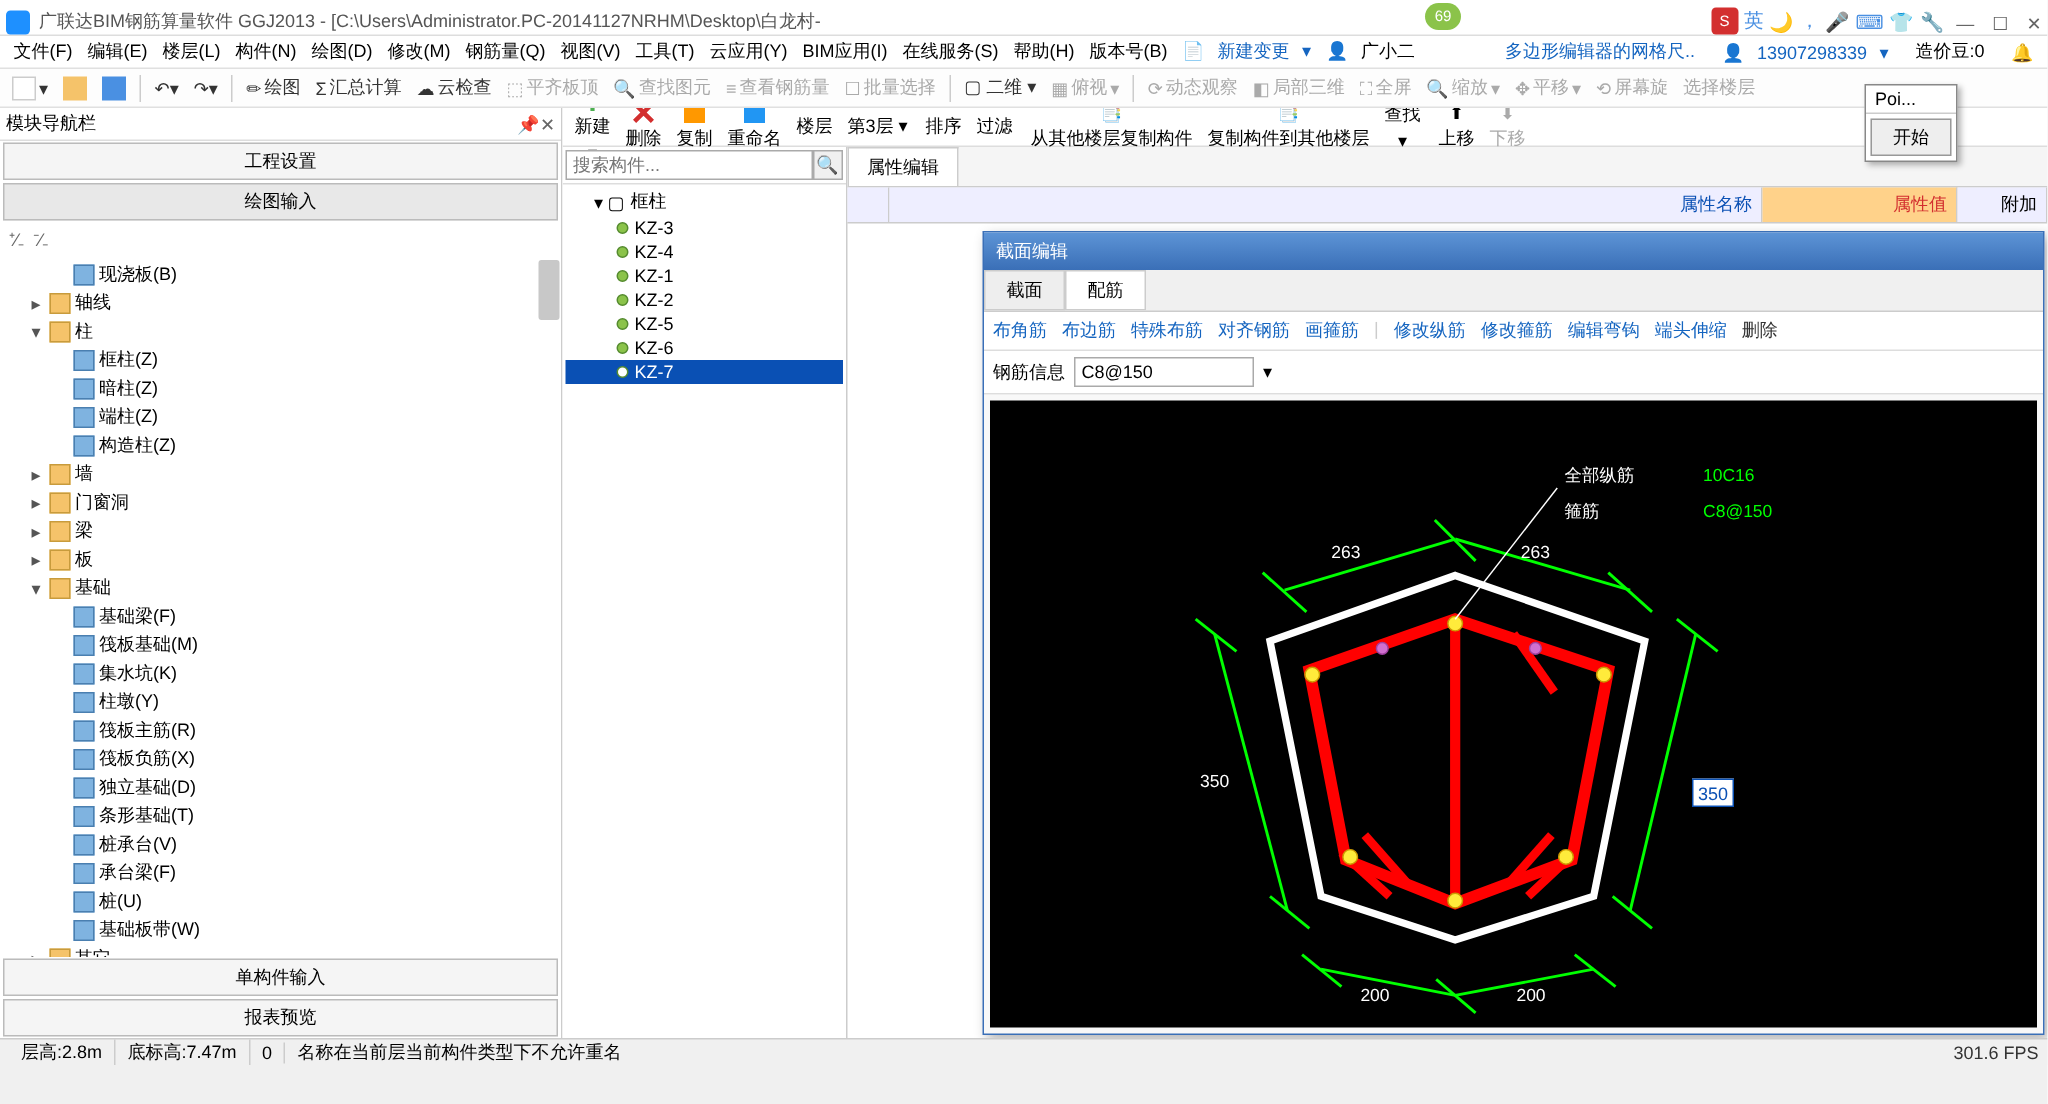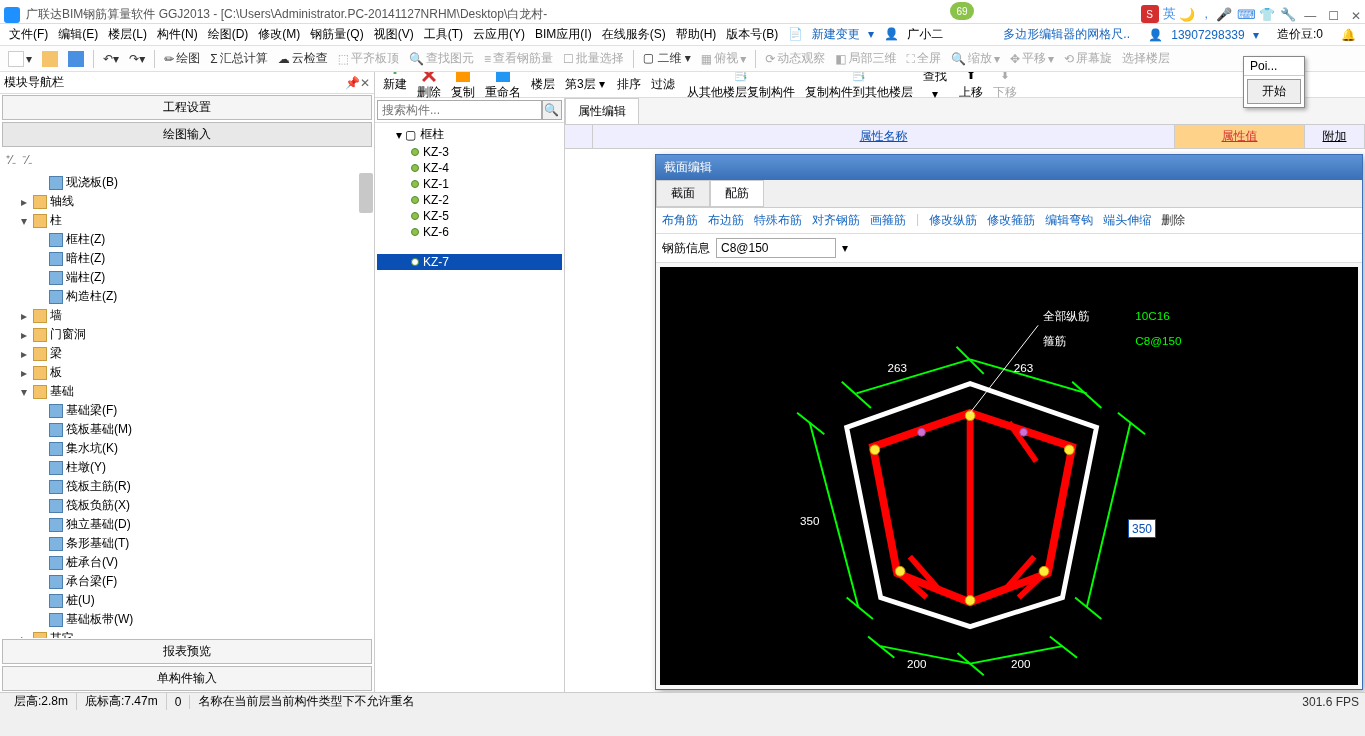--- a/index.html
+++ b/index.html
@@ -57,27 +57,27 @@
 .ktree-col { width:190px; border-right:1px solid #ccc; display:flex; flex-direction:column; }
 .search-row { display:flex; padding:2px; border-bottom:1px solid #ddd; }
 .search-row input { flex:1; border:1px solid #aaa; padding:2px 4px; }
 .search-row .sbtn { width:24px; border:1px solid #aaa; display:flex; align-items:center; justify-content:center; background:#f0f0f0; cursor:pointer; }
 .ktree { flex:1; overflow:auto; padding:2px; }
 .ktree .row { display:flex; align-items:center; padding:1px 2px; cursor:pointer; }
 .ktree .row .tw { width:12px; text-align:center; }
 .ktree .row .dot { width:8px; height:8px; border-radius:50%; background:#8bc34a; border:1px solid #558b2f; margin-right:4px; }
 .ktree .row.l1 { padding-left:16px; }
 .ktree .row.l2 { padding-left:34px; }
-.ktree .row.sel { background:#0a50b4; color:#fff;margin-top:14px; }
+.ktree .row.sel { background:#0a50b4; color:#fff; }
 .ktree .row.sel .dot { background:#fff; }
 .prop-col { flex:1; display:flex; flex-direction:column; position:relative; }
 .tab-strip { display:flex; border-bottom:1px solid #ccc; background:#f5f5f5; }
 .tab { padding:4px 12px; border:1px solid #ccc; border-bottom:none; background:#fff; margin-right:-1px; cursor:pointer; }
 .prop-hdr { display:flex; border-bottom:1px solid #ccc; }
-.prop-hdr div { padding:3px 6px; border-right:1px solid #ccc; background:#eef; text-align:center;text-decoration:underline; }
+.prop-hdr div { padding:3px 6px; border-right:1px solid #ccc; background:#eef; text-align:right; }
 .prop-hdr .c-name { flex:1; color:#0a50b4; }
 .prop-hdr .c-val { width:130px; background:#ffd28a; color:#d32f2f; }
 .prop-hdr .c-ext { width:60px; }
 .section-editor { position:absolute; left:90px; top:56px; right:2px; bottom:2px; background:#f8f8f8; border:1px solid #3a6fb7; box-shadow:3px 3px 8px rgba(0,0,0,0.3); display:flex; flex-direction:column; z-index:20; }
 .se-title { background:linear-gradient(#5d94d6,#3a6fb7); color:#fff; padding:4px 8px; }
 .se-tabs { display:flex; background:#f0f0f0; border-bottom:1px solid #ccc; }
 .se-tab { padding:4px 14px; border:1px solid #ccc; background:#fff; cursor:pointer; }
 .se-tab.inactive { background:#eee; }
 .se-subbar { display:flex; padding:4px 6px; gap:10px; border-bottom:1px solid #ddd; background:#fff; }
 .se-subbar span { color:#1565c0; cursor:pointer; }
@@ -317,22 +317,22 @@
           <span class="tw"></span>
           <span class="ic ic-item"></span>
           <span>基础板带(W)</span>
         </div>
         <div class="nd l1">
           <span class="tw">▸</span>
           <span class="ic ic-fold"></span>
           <span>其它</span>
         </div>
       </div>
+    <div class="accbtn">单构件输入</div>
     <div class="accbtn">报表预览</div>
-    <div class="accbtn">单构件输入</div>
   </div>
 
   <div class="centerpanel">
     <div class="ctoolbar">
       <div class="tbtn"><span class="ic ic-plus"></span><span>新建</span>▾</div>
       <div class="tbtn">
           <span class="ic ic-x"></span>
           <span>删除</span>
         </div>
       <div class="tbtn">

